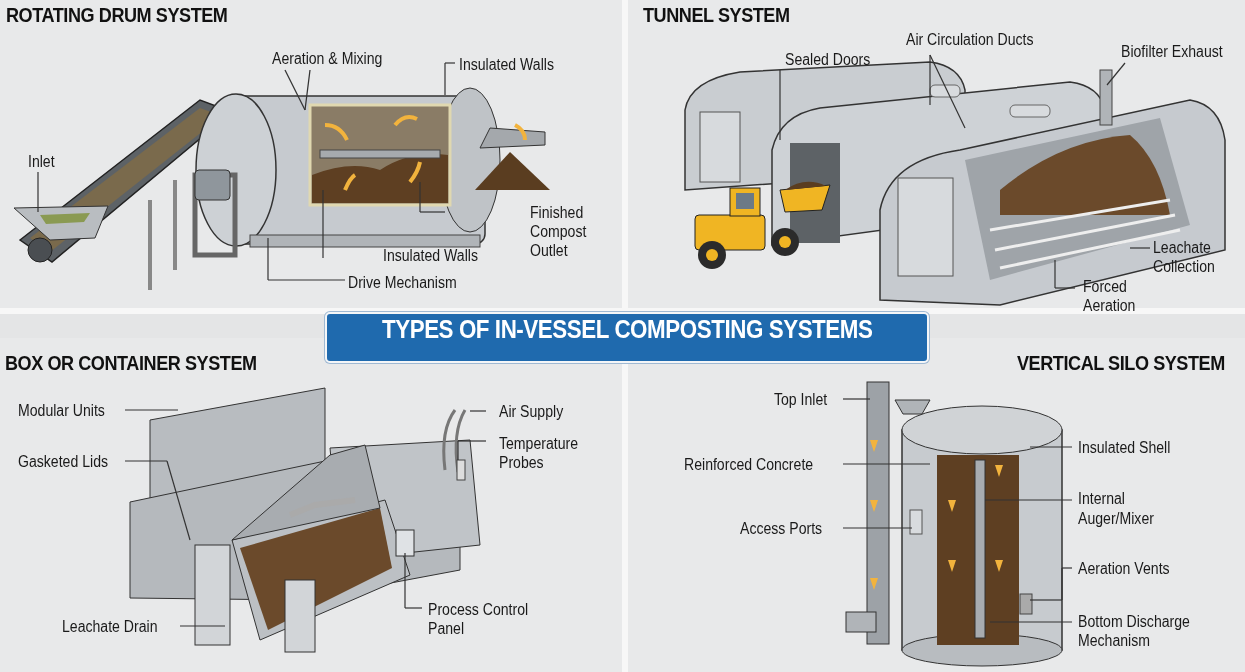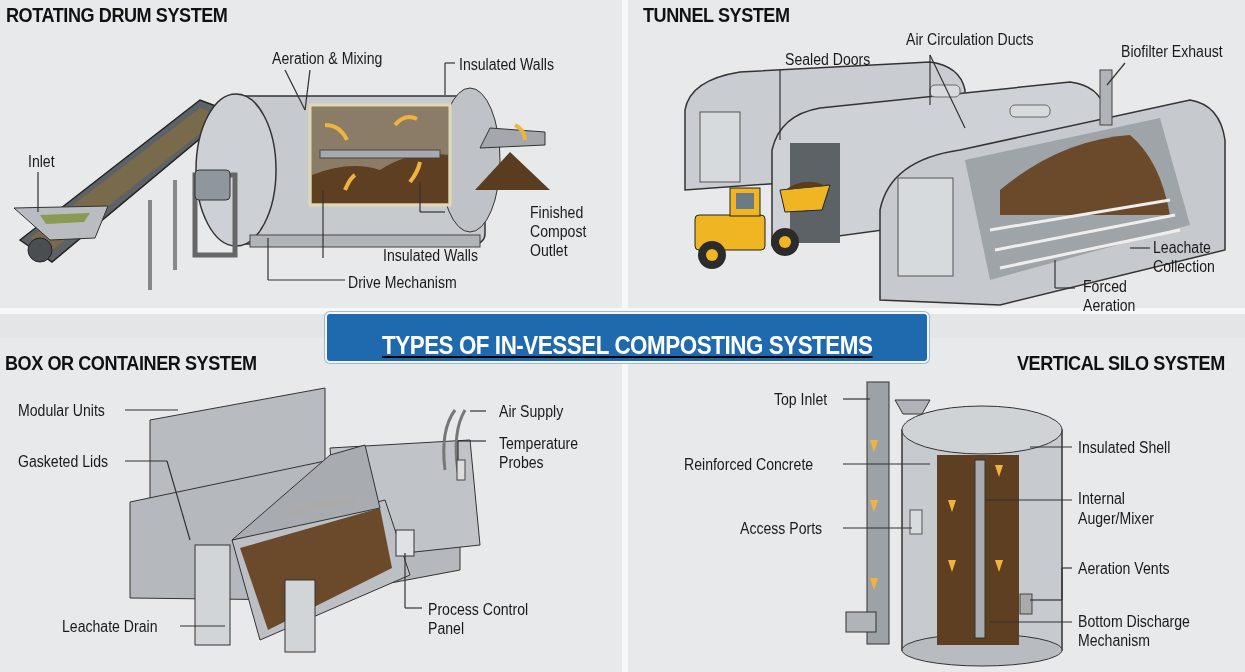--- a/index.html
+++ b/index.html
@@ -6,21 +6,21 @@
   body{width:1245px;height:672px;background:#e4e5e6;overflow:hidden;position:relative;font-family:"Liberation Sans",sans-serif;}
   .panel{position:absolute;background:#e8e9ea;}
   #p-drum{left:0;top:0;width:622px;height:308px;}
   #p-tunnel{left:628px;top:0;width:617px;height:308px;}
   #p-box{left:0;top:338px;width:622px;height:334px;}
   #p-silo{left:628px;top:338px;width:617px;height:334px;}
   .divider-v{position:absolute;left:622px;top:0;width:6px;height:672px;background:#f7f7f7;}
   .divider-h{position:absolute;left:0;top:308px;width:1245px;height:6px;background:#f7f7f7;}
   .ptitle{position:absolute;font-weight:bold;font-size:21px;color:#111;letter-spacing:-0.5px;transform:scaleX(0.86);transform-origin:left top;white-space:nowrap;}
   .lbl{position:absolute;font-size:16px;color:#1a1a1a;transform:scaleX(0.88);transform-origin:left top;white-space:nowrap;line-height:19px;}
-  .banner{position:absolute;left:325px;top:312px;width:600px;height:47px;background:#1f6aae;border:2px solid #f4f6f8;border-radius:5px;box-shadow:0 0 0 1px #9fb9d3;display:flex;align-items:flex-end;justify-content:center;text-decoration:underline;}
+  .banner{position:absolute;left:325px;top:312px;width:600px;height:47px;background:#1f6aae;border:2px solid #f4f6f8;border-radius:5px;box-shadow:0 0 0 1px #9fb9d3;display:flex;align-items:flex-start;justify-content:center;}
   .banner span{color:#fff;font-weight:bold;font-size:26px;letter-spacing:-0.5px;transform:scaleX(0.86);white-space:nowrap;}
   svg{position:absolute;left:0;top:0;}
 </style>
 </head>
 <body>
 
 <div class="panel" id="p-drum"></div>
 <div class="panel" id="p-tunnel"></div>
 <div class="panel" id="p-box"></div>
 <div class="panel" id="p-silo"></div>

